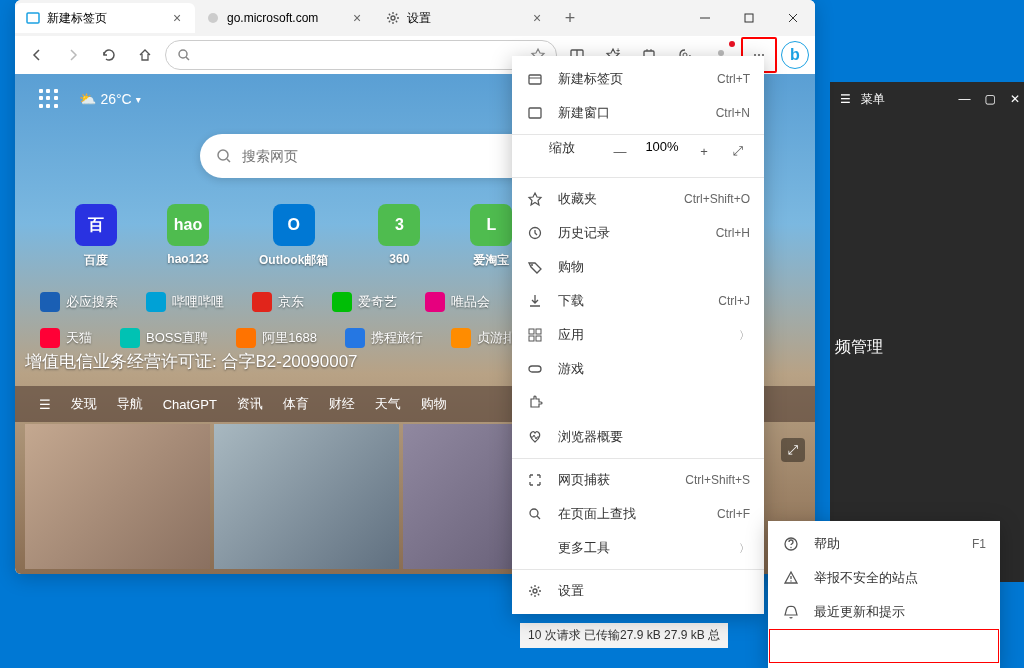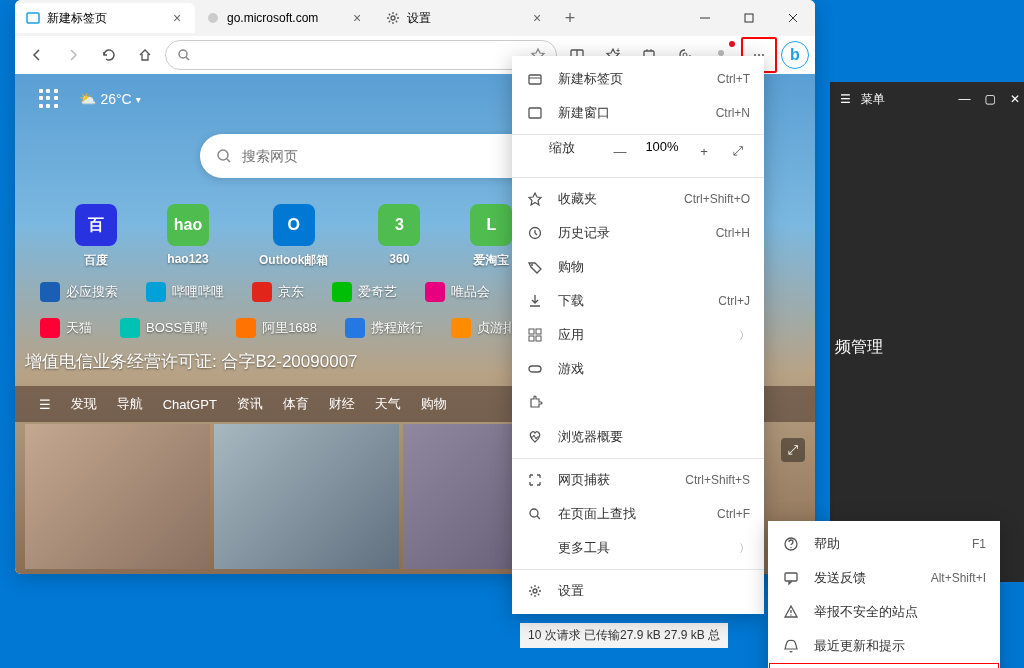--- a/index.html
+++ b/index.html
@@ -23,21 +23,21 @@
 .news-bar{position:absolute;top:0;left:0;right:0;height:50px;display:flex;align-items:center;padding:0 24px;gap:20px;}
 .apps-icon{width:20px;height:20px;display:grid;grid-template-columns:repeat(3,1fr);gap:2px;}
 .apps-icon span{background:#fff;width:4px;height:4px;border-radius:1px;}
 .weather{display:flex;align-items:center;gap:4px;color:#fff;font-size:14px;}
 .search-box{position:absolute;top:60px;left:185px;width:440px;height:44px;background:#fff;border-radius:22px;display:flex;align-items:center;padding:0 16px;gap:10px;box-shadow:0 2px 8px rgba(0,0,0,.15);}
 .search-box input{flex:1;border:none;outline:none;font-size:14px;}
 .quick-links{position:absolute;top:130px;left:60px;display:flex;gap:50px;}
 .ql-item{display:flex;flex-direction:column;align-items:center;gap:6px;}
 .ql-icon{width:42px;height:42px;border-radius:8px;display:flex;align-items:center;justify-content:center;color:#fff;font-weight:bold;font-size:16px;}
 .ql-label{color:#fff;font-size:12px;text-shadow:0 1px 2px rgba(0,0,0,.5);font-weight:bold;}
-.link-rows{position:absolute;top:200px;left:25px;right:25px;}
+.link-rows{position:absolute;top:210px;left:25px;right:25px;}
 .link-row{display:flex;gap:28px;padding:8px 0;}
 .link-item{display:flex;align-items:center;gap:6px;color:#fff;font-size:13px;text-shadow:0 1px 2px rgba(0,0,0,.5);cursor:pointer;}
 .link-ico{width:20px;height:20px;border-radius:4px;flex-shrink:0;}
 .disclaimer{position:absolute;top:276px;left:10px;color:#fff;font-size:17px;text-shadow:0 1px 2px rgba(0,0,0,.5);}
 .nav-strip{position:absolute;top:312px;left:0;right:0;height:36px;background:rgba(80,60,50,.6);display:flex;align-items:center;gap:20px;padding:0 24px;color:#fff;font-size:13px;}
 .nav-strip span{cursor:pointer;}
 .photo-row{position:absolute;top:350px;left:10px;display:flex;gap:4px;}
 .photo{width:185px;height:145px;background:#999;}
 .photo.a{background:linear-gradient(135deg,#c4a890,#8a7060);}
 .photo.b{background:linear-gradient(135deg,#a8b8c0,#607080);}
@@ -468,30 +468,20 @@
           <path d="M6 6 A2 2 0 0 1 10 6 C10 8 8 8 8 9" fill="none" stroke="#555" stroke-width="1.3"></path>
           <circle cx="8" cy="11.5" r=".7" fill="#555"></circle>
         </svg>
       </span>
       <span class="mi-label">帮助</span>
       <span class="mi-shortcut">F1</span>
     </div>
     <div class="menu-item">
       <span class="mi-icon">
         <svg viewBox="0 0 16 16">
-          <rect x="2" y="3" width="12" height="8" rx="1" fill="none" stroke="#555" stroke-width="1.3"></rect>
-          <path d="M6 11 L6 14 L9 11" fill="none" stroke="#555" stroke-width="1.3"></path>
-        </svg>
-      </span>
-      <span class="mi-label">发送反馈</span>
-      <span class="mi-shortcut">Alt+Shift+I</span>
-    </div>
-    <div class="menu-item">
-      <span class="mi-icon">
-        <svg viewBox="0 0 16 16">
           <path d="M8 2 L14 13 H2 Z" fill="none" stroke="#555" stroke-width="1.3"></path>
           <line x1="8" y1="6" x2="8" y2="9" stroke="#555" stroke-width="1.3"></line>
           <circle cx="8" cy="11" r=".7" fill="#555"></circle>
         </svg>
       </span>
       <span class="mi-label">举报不安全的站点</span>
     </div>
     <div class="menu-item">
       <span class="mi-icon">
         <svg viewBox="0 0 16 16">

